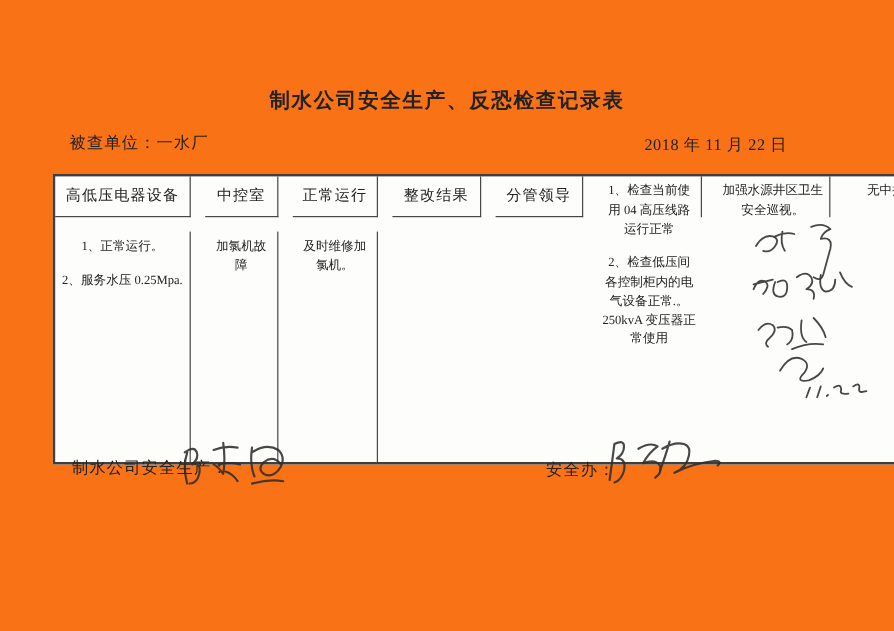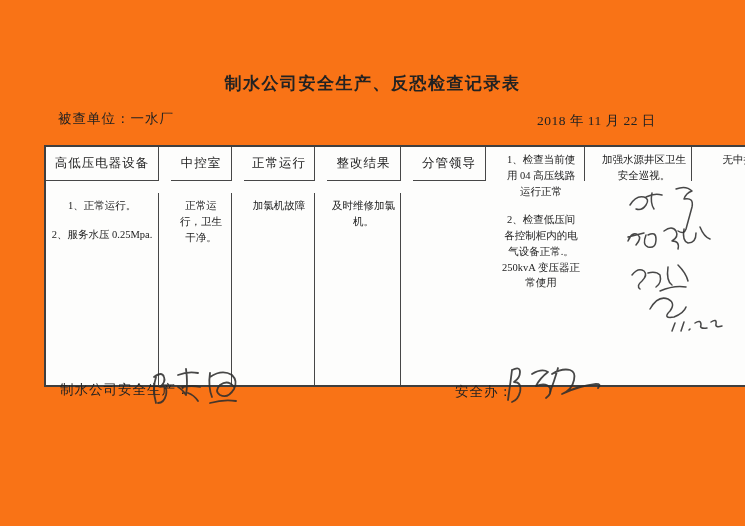--- a/index.html
+++ b/index.html
@@ -88,23 +88,20 @@
       <p>加强水源井区卫生安全巡视。</p>
     </div>
     <div class="td">
       <p>无中控室</p>
     </div>
     <div class="td">
       <p>1、正常运行。</p>
       <p>2、服务水压 0.25Mpa.</p>
     </div>
     <div class="td">
-      <p>正常运行，卫生干净。</p>
-    </div>
-    <div class="td">
       <p>加氯机故障</p>
     </div>
     <div class="td">
       <p>及时维修加氯机。</p>
     </div>
     <div class="td"></div>
   </div>
 
   <svg class="ink thin" style="left:620px; top:183px; width:102px; height:155px;" viewBox="0 0 102 155" title="手写批注：抓紧维修加氯机（签名）11.22">
     <path d="M10,22 q6,-10 14,-8 q6,2 2,8 q-4,6 -10,4"></path>

